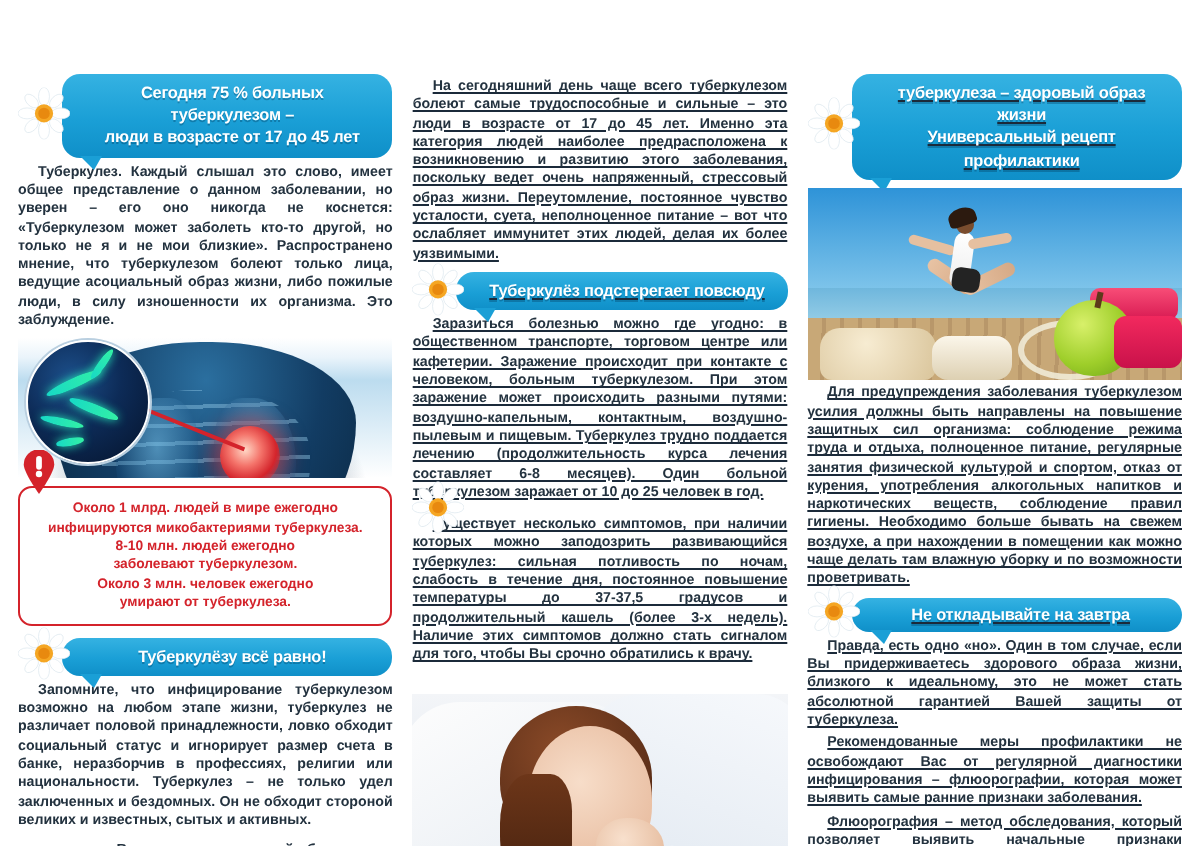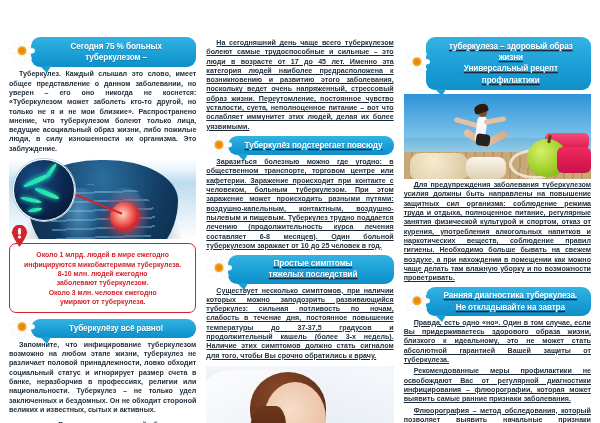--- a/index.html
+++ b/index.html
@@ -232,20 +232,21 @@
           <ellipse cx="10.5" cy="10.5" rx="6.4" ry="3.8" transform="rotate(45 10.5 10.5)"></ellipse>
           <ellipse cx="29.5" cy="10.5" rx="6.4" ry="3.8" transform="rotate(-45 29.5 10.5)"></ellipse>
           <ellipse cx="10.5" cy="29.5" rx="6.4" ry="3.8" transform="rotate(-45 10.5 29.5)"></ellipse>
           <ellipse cx="29.5" cy="29.5" rx="6.4" ry="3.8" transform="rotate(45 29.5 29.5)"></ellipse>
         </g>
         <circle cx="20" cy="20" r="7" fill="#f5a623"></circle>
         <circle cx="20" cy="20" r="4.4" fill="#e8890f"></circle>
       </svg>
       <div class="bubble">
         <div>Сегодня 75 % больных туберкулезом –</div>
+        <div>люди в возрасте от 17 до 45 лет</div>
       </div>
     </div>
 
     <p class="body">Туберкулез. Каждый слышал это слово, имеет общее представление о данном заболевании, но уверен – его оно никогда не коснется: «Туберкулезом может заболеть кто-то другой, но только не я и не мои близкие». Распространено мнение, что туберкулезом болеют только лица, ведущие асоциальный образ жизни, либо пожилые люди, в силу изношенности их организма. Это заблуждение.</p>
 
     <div class="img-lungs">
       <div class="torso"></div>
       <div class="ribcage"></div>
       <div class="lung-l"></div>
       <div class="lung-r"></div>
@@ -338,24 +339,20 @@
           <ellipse cx="7" cy="20" rx="7" ry="4.2"></ellipse>
           <ellipse cx="33" cy="20" rx="7" ry="4.2"></ellipse>
           <ellipse cx="10.5" cy="10.5" rx="6.4" ry="3.8" transform="rotate(45 10.5 10.5)"></ellipse>
           <ellipse cx="29.5" cy="10.5" rx="6.4" ry="3.8" transform="rotate(-45 29.5 10.5)"></ellipse>
           <ellipse cx="10.5" cy="29.5" rx="6.4" ry="3.8" transform="rotate(-45 10.5 29.5)"></ellipse>
           <ellipse cx="29.5" cy="29.5" rx="6.4" ry="3.8" transform="rotate(45 29.5 29.5)"></ellipse>
         </g>
         <circle cx="20" cy="20" r="7" fill="#f5a623"></circle>
         <circle cx="20" cy="20" r="4.4" fill="#e8890f"></circle>
       </svg>
-      <div class="bubble tall">
-        <div>Простые симптомы</div>
-        <div>тяжелых последствий</div>
-      </div>
     </div>
 
     <p class="body">Существует несколько симптомов, при наличии которых можно заподозрить развивающийся туберкулез: сильная потливость по ночам, слабость в течение дня, постоянное повышение температуры до 37-37,5 градусов и продолжительный кашель (более 3-х недель). Наличие этих симптомов должно стать сигналом для того, чтобы Вы срочно обратились к врачу.</p>
 
     <div class="spacer"></div>
 
     <div class="img-cough">
       <div class="pillow"></div>
       <div class="pillow2"></div>
       <div class="hair"></div>
@@ -423,21 +420,20 @@
           <ellipse cx="33" cy="20" rx="7" ry="4.2"></ellipse>
           <ellipse cx="10.5" cy="10.5" rx="6.4" ry="3.8" transform="rotate(45 10.5 10.5)"></ellipse>
           <ellipse cx="29.5" cy="10.5" rx="6.4" ry="3.8" transform="rotate(-45 29.5 10.5)"></ellipse>
           <ellipse cx="10.5" cy="29.5" rx="6.4" ry="3.8" transform="rotate(-45 10.5 29.5)"></ellipse>
           <ellipse cx="29.5" cy="29.5" rx="6.4" ry="3.8" transform="rotate(45 29.5 29.5)"></ellipse>
         </g>
         <circle cx="20" cy="20" r="7" fill="#f5a623"></circle>
         <circle cx="20" cy="20" r="4.4" fill="#e8890f"></circle>
       </svg>
       <div class="bubble tall">
-        <div>Ранняя диагностика туберкулеза.</div>
         <div>Не откладывайте на завтра</div>
       </div>
     </div>
 
     <p class="body">Правда, есть одно «но». Один в том случае, если Вы придерживаетесь здорового образа жизни, близкого к идеальному, это не может стать абсолютной гарантией Вашей защиты от туберкулеза.</p>
     <p class="body">Рекомендованные меры профилактики не освобождают Вас от регулярной диагностики инфицирования – флюорографии, которая может выявить самые ранние признаки заболевания.</p>
     <p class="body">Флюорография – метод обследования, который позволяет выявить начальные признаки туберкулеза легких у взрослых людей, проводится раз в два года и совершенно безвреден (доза рентгеновского облучения очень мала).</p>
 
   </div>
 

